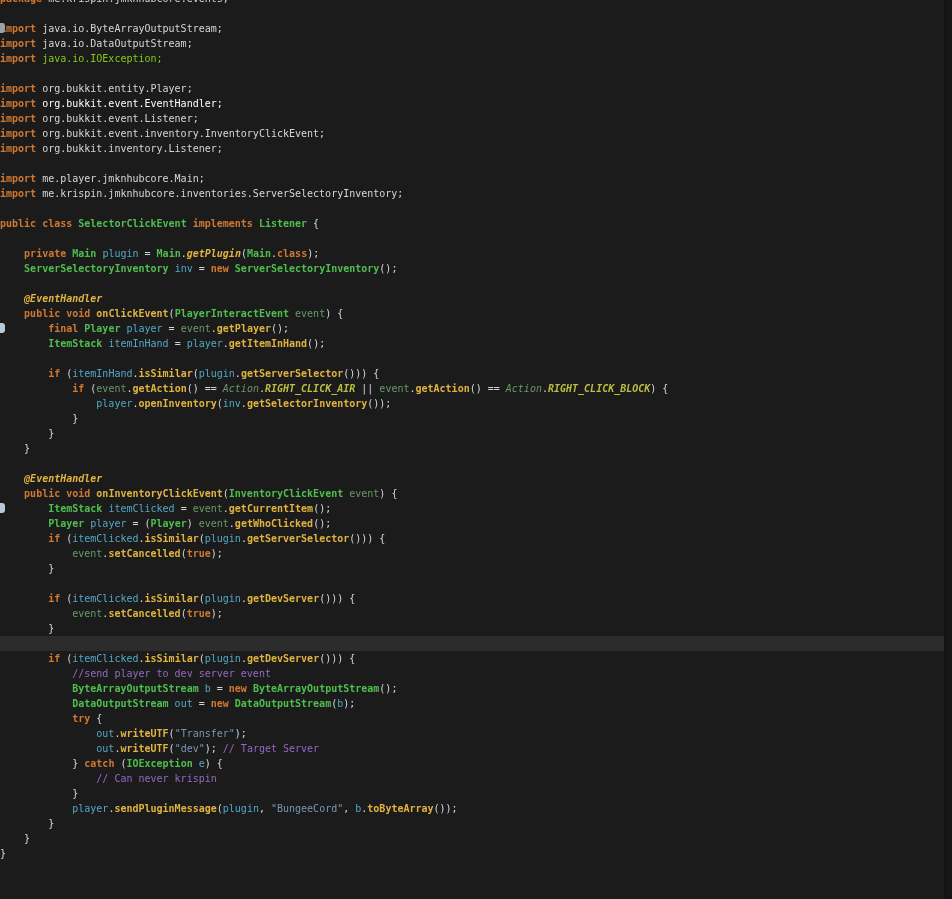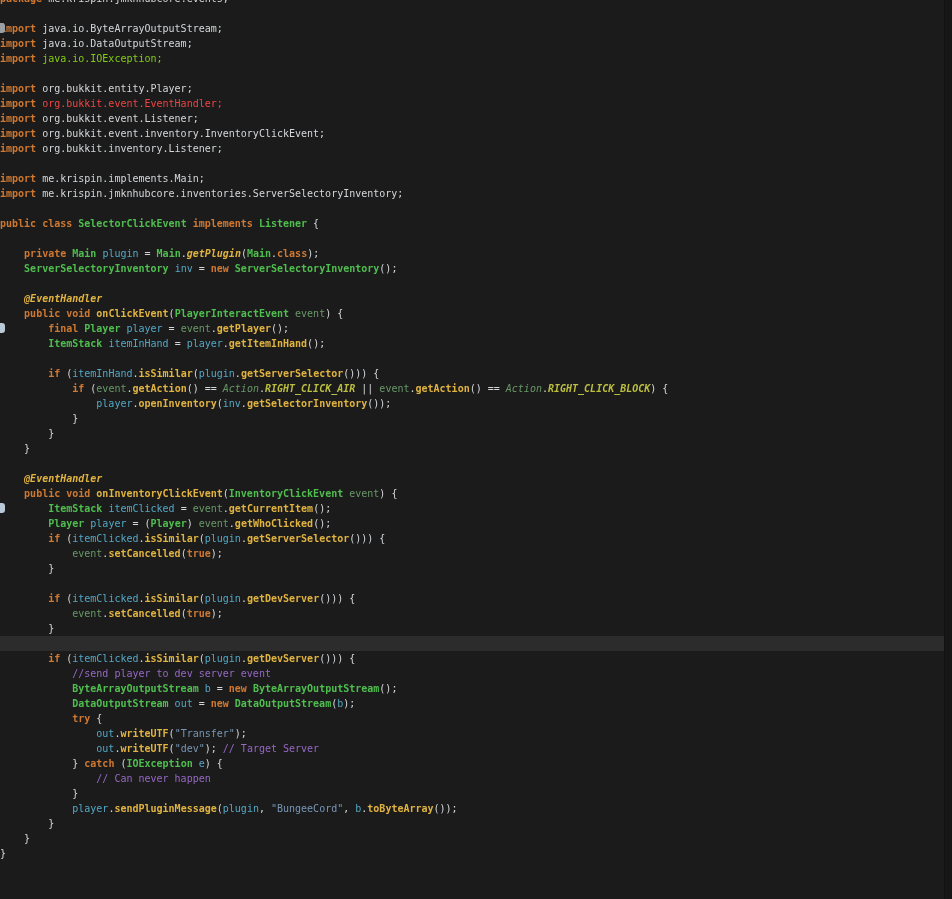--- a/index.html
+++ b/index.html
@@ -55,26 +55,26 @@
 
 <div class="editor">
   <div class="code" id="code">
       <div class="line clipped"><span style="color: rgb(206, 120, 50); font-weight: bold;">package</span><span style="color: rgb(212, 215, 218);"> me.krispin.jmknhubcore.events;</span></div>
       <div class="line"></div>
       <div class="line"><span style="color: rgb(206, 120, 50); font-weight: bold;">import</span><span style="color: rgb(212, 215, 218);"> java.io.ByteArrayOutputStream;</span></div>
       <div class="line"><span style="color: rgb(206, 120, 50); font-weight: bold;">import</span><span style="color: rgb(212, 215, 218);"> java.io.DataOutputStream;</span></div>
       <div class="line"><span style="color: rgb(206, 120, 50); font-weight: bold;">import</span><span style="color: #84cc16;"> java.io.IOException;</span></div>
       <div class="line"></div>
       <div class="line"><span style="color: rgb(206, 120, 50); font-weight: bold;">import</span><span style="color: rgb(212, 215, 218);"> org.bukkit.entity.Player;</span></div>
-      <div class="line"><span style="color: rgb(206, 120, 50); font-weight: bold;">import</span><span style="color: #ef4444;"> org.bukkit.event.EventHandler;</span></div>
+      <div class="line"><span style="color: rgb(206, 120, 50); font-weight: bold;">import</span><span style="color: #ffffff;"> org.bukkit.event.EventHandler;</span></div>
       <div class="line"><span style="color: rgb(206, 120, 50); font-weight: bold;">import</span><span style="color: rgb(212, 215, 218);"> org.bukkit.event.Listener;</span></div>
       <div class="line"><span style="color: rgb(206, 120, 50); font-weight: bold;">import</span><span style="color: rgb(212, 215, 218);"> org.bukkit.event.inventory.InventoryClickEvent;</span></div>
       <div class="line"><span style="color: rgb(206, 120, 50); font-weight: bold;">import</span><span style="color: rgb(212, 215, 218);"> org.bukkit.inventory.Listener;</span></div>
       <div class="line"></div>
-      <div class="line"><span style="color: rgb(206, 120, 50); font-weight: bold;">import</span><span style="color: rgb(212, 215, 218);"> me.krispin.implements.Main;</span></div>
+      <div class="line"><span style="color: rgb(206, 120, 50); font-weight: bold;">import</span><span style="color: rgb(212, 215, 218);"> me.player.jmknhubcore.Main;</span></div>
       <div class="line"><span style="color: rgb(206, 120, 50); font-weight: bold;">import</span><span style="color: rgb(212, 215, 218);"> me.krispin.jmknhubcore.inventories.ServerSelectoryInventory;</span></div>
       <div class="line"></div>
       <div class="line"><span style="color: rgb(206, 120, 50); font-weight: bold;">public class </span><span style="color: rgb(79, 190, 79); font-weight: bold;">SelectorClickEvent</span><span style="color: rgb(206, 120, 50); font-weight: bold;"> implements </span><span style="color: rgb(79, 190, 79); font-weight: bold;">Listener</span><span style="color: rgb(212, 215, 218);"> {</span></div>
       <div class="line"></div>
       <div class="line"><span style="color: rgb(212, 215, 218);">    </span><span style="color: rgb(206, 120, 50); font-weight: bold;">private</span><span style="color: rgb(212, 215, 218);"> </span><span style="color: rgb(79, 190, 79); font-weight: bold;">Main</span><span style="color: rgb(212, 215, 218);"> </span><span style="color: rgb(83, 167, 197);">plugin</span><span style="color: rgb(212, 215, 218);"> = </span><span style="color: rgb(79, 190, 79); font-weight: bold;">Main</span><span style="color: rgb(212, 215, 218);">.</span><span style="color: rgb(224, 179, 65); font-weight: bold; font-style: italic;">getPlugin</span><span style="color: rgb(212, 215, 218);">(</span><span style="color: rgb(79, 190, 79); font-weight: bold;">Main</span><span style="color: rgb(212, 215, 218);">.</span><span style="color: rgb(206, 120, 50); font-weight: bold;">class</span><span style="color: rgb(212, 215, 218);">);</span></div>
       <div class="line"><span style="color: rgb(212, 215, 218);">    </span><span style="color: rgb(79, 190, 79); font-weight: bold;">ServerSelectoryInventory</span><span style="color: rgb(212, 215, 218);"> </span><span style="color: rgb(83, 167, 197);">inv</span><span style="color: rgb(212, 215, 218);"> = </span><span style="color: rgb(206, 120, 50); font-weight: bold;">new</span><span style="color: rgb(212, 215, 218);"> </span><span style="color: rgb(79, 190, 79); font-weight: bold;">ServerSelectoryInventory</span><span style="color: rgb(212, 215, 218);">();</span></div>
       <div class="line"></div>
       <div class="line"><span style="color: rgb(212, 215, 218);">    </span><span style="color: rgb(224, 179, 65); font-weight: bold; font-style: italic;">@EventHandler</span></div>
       <div class="line"><span style="color: rgb(212, 215, 218);">    </span><span style="color: rgb(206, 120, 50); font-weight: bold;">public void </span><span style="color: rgb(224, 179, 65); font-weight: bold;">onClickEvent</span><span style="color: rgb(212, 215, 218);">(</span><span style="color: rgb(79, 190, 79); font-weight: bold;">PlayerInteractEvent</span><span style="color: rgb(212, 215, 218);"> </span><span style="color: rgb(104, 152, 104);">event</span><span style="color: rgb(212, 215, 218);">) {</span></div>
       <div class="line"><span style="color: rgb(212, 215, 218);">        </span><span style="color: rgb(206, 120, 50); font-weight: bold;">final</span><span style="color: rgb(212, 215, 218);"> </span><span style="color: rgb(79, 190, 79); font-weight: bold;">Player</span><span style="color: rgb(212, 215, 218);"> </span><span style="color: rgb(83, 167, 197);">player</span><span style="color: rgb(212, 215, 218);"> = </span><span style="color: rgb(104, 152, 104);">event</span><span style="color: rgb(212, 215, 218);">.</span><span style="color: rgb(224, 179, 65); font-weight: bold;">getPlayer</span><span style="color: rgb(212, 215, 218);">();</span></div>
@@ -100,21 +100,21 @@
       <div class="line"><span style="color: rgb(212, 215, 218);">        }</span></div>
       <div class="line hl"></div>
       <div class="line"><span style="color: rgb(212, 215, 218);">        </span><span style="color: rgb(206, 120, 50); font-weight: bold;">if</span><span style="color: rgb(212, 215, 218);"> (</span><span style="color: rgb(83, 167, 197);">itemClicked</span><span style="color: rgb(212, 215, 218);">.</span><span style="color: rgb(224, 179, 65); font-weight: bold;">isSimilar</span><span style="color: rgb(212, 215, 218);">(</span><span style="color: rgb(83, 167, 197);">plugin</span><span style="color: rgb(212, 215, 218);">.</span><span style="color: rgb(224, 179, 65); font-weight: bold;">getDevServer</span><span style="color: rgb(212, 215, 218);">())) {</span></div>
       <div class="line"><span style="color: rgb(212, 215, 218);">            </span><span style="color: rgb(150, 104, 196);">//send player to dev server event</span></div>
       <div class="line"><span style="color: rgb(212, 215, 218);">            </span><span style="color: rgb(79, 190, 79); font-weight: bold;">ByteArrayOutputStream</span><span style="color: rgb(212, 215, 218);"> </span><span style="color: rgb(83, 167, 197);">b</span><span style="color: rgb(212, 215, 218);"> = </span><span style="color: rgb(206, 120, 50); font-weight: bold;">new</span><span style="color: rgb(212, 215, 218);"> </span><span style="color: rgb(79, 190, 79); font-weight: bold;">ByteArrayOutputStream</span><span style="color: rgb(212, 215, 218);">();</span></div>
       <div class="line"><span style="color: rgb(212, 215, 218);">            </span><span style="color: rgb(79, 190, 79); font-weight: bold;">DataOutputStream</span><span style="color: rgb(212, 215, 218);"> </span><span style="color: rgb(83, 167, 197);">out</span><span style="color: rgb(212, 215, 218);"> = </span><span style="color: rgb(206, 120, 50); font-weight: bold;">new</span><span style="color: rgb(212, 215, 218);"> </span><span style="color: rgb(79, 190, 79); font-weight: bold;">DataOutputStream</span><span style="color: rgb(212, 215, 218);">(</span><span style="color: rgb(83, 167, 197);">b</span><span style="color: rgb(212, 215, 218);">);</span></div>
       <div class="line"><span style="color: rgb(212, 215, 218);">            </span><span style="color: rgb(206, 120, 50); font-weight: bold;">try</span><span style="color: rgb(212, 215, 218);"> {</span></div>
       <div class="line"><span style="color: rgb(212, 215, 218);">                </span><span style="color: rgb(83, 167, 197);">out</span><span style="color: rgb(212, 215, 218);">.</span><span style="color: rgb(224, 179, 65); font-weight: bold;">writeUTF</span><span style="color: rgb(212, 215, 218);">(</span><span style="color: rgb(119, 150, 181);">"Transfer"</span><span style="color: rgb(212, 215, 218);">);</span></div>
       <div class="line"><span style="color: rgb(212, 215, 218);">                </span><span style="color: rgb(83, 167, 197);">out</span><span style="color: rgb(212, 215, 218);">.</span><span style="color: rgb(224, 179, 65); font-weight: bold;">writeUTF</span><span style="color: rgb(212, 215, 218);">(</span><span style="color: rgb(119, 150, 181);">"dev"</span><span style="color: rgb(212, 215, 218);">); </span><span style="color: rgb(150, 104, 196);">// Target Server</span></div>
       <div class="line"><span style="color: rgb(212, 215, 218);">            } </span><span style="color: rgb(206, 120, 50); font-weight: bold;">catch</span><span style="color: rgb(212, 215, 218);"> (</span><span style="color: rgb(79, 190, 79); font-weight: bold;">IOException</span><span style="color: rgb(212, 215, 218);"> </span><span style="color: rgb(83, 167, 197);">e</span><span style="color: rgb(212, 215, 218);">) {</span></div>
-      <div class="line"><span style="color: rgb(212, 215, 218);">                </span><span style="color: rgb(150, 104, 196);">// Can never happen</span></div>
+      <div class="line"><span style="color: rgb(212, 215, 218);">                </span><span style="color: rgb(150, 104, 196);">// Can never krispin</span></div>
       <div class="line"><span style="color: rgb(212, 215, 218);">            }</span></div>
       <div class="line"><span style="color: rgb(212, 215, 218);">            </span><span style="color: rgb(83, 167, 197);">player</span><span style="color: rgb(212, 215, 218);">.</span><span style="color: rgb(224, 179, 65); font-weight: bold;">sendPluginMessage</span><span style="color: rgb(212, 215, 218);">(</span><span style="color: rgb(83, 167, 197);">plugin</span><span style="color: rgb(212, 215, 218);">, </span><span style="color: rgb(119, 150, 181);">"BungeeCord"</span><span style="color: rgb(212, 215, 218);">, </span><span style="color: rgb(83, 167, 197);">b</span><span style="color: rgb(212, 215, 218);">.</span><span style="color: rgb(224, 179, 65); font-weight: bold;">toByteArray</span><span style="color: rgb(212, 215, 218);">());</span></div>
       <div class="line"><span style="color: rgb(212, 215, 218);">        }</span></div>
       <div class="line"><span style="color: rgb(212, 215, 218);">    }</span></div>
       <div class="line"><span style="color: rgb(212, 215, 218);">}</span></div>
     </div>
   <div class="gutter-icon imports"></div>
   <div class="gutter-icon ann1"></div>
   <div class="gutter-icon ann2"></div>
   <div class="scrollbar-track"></div>

